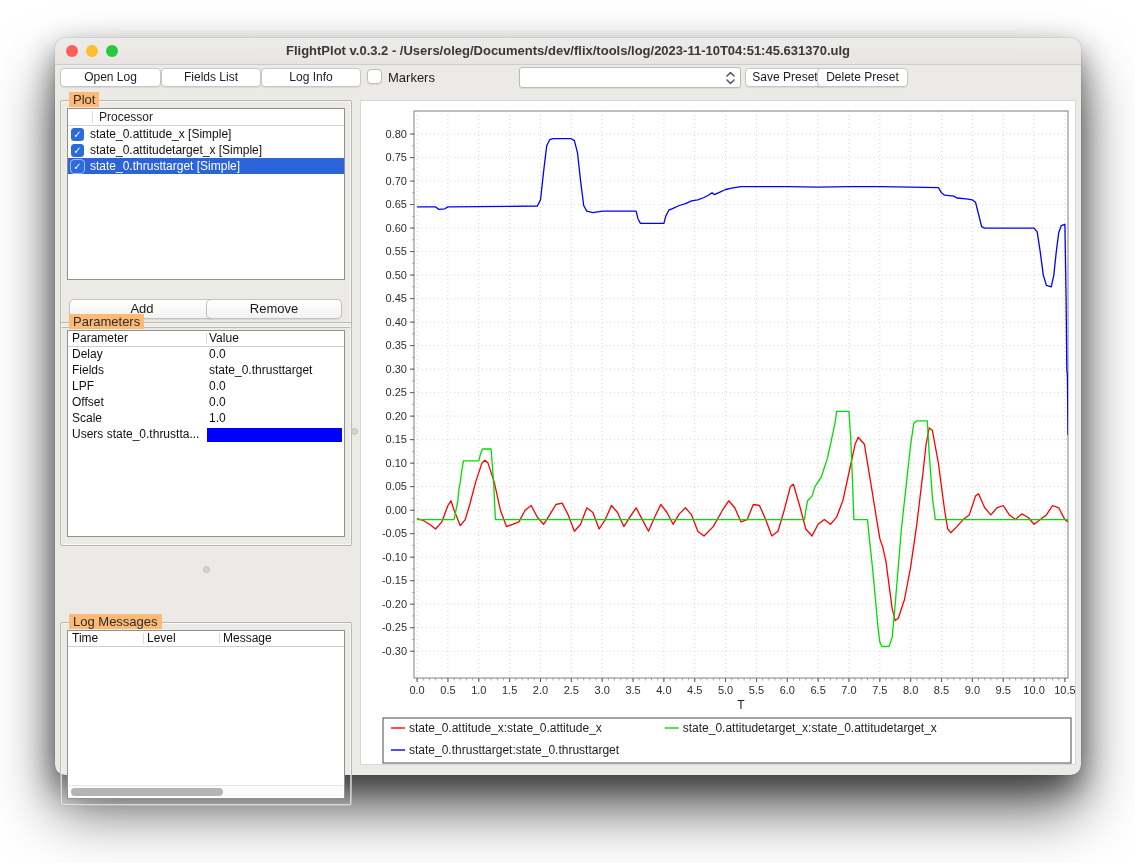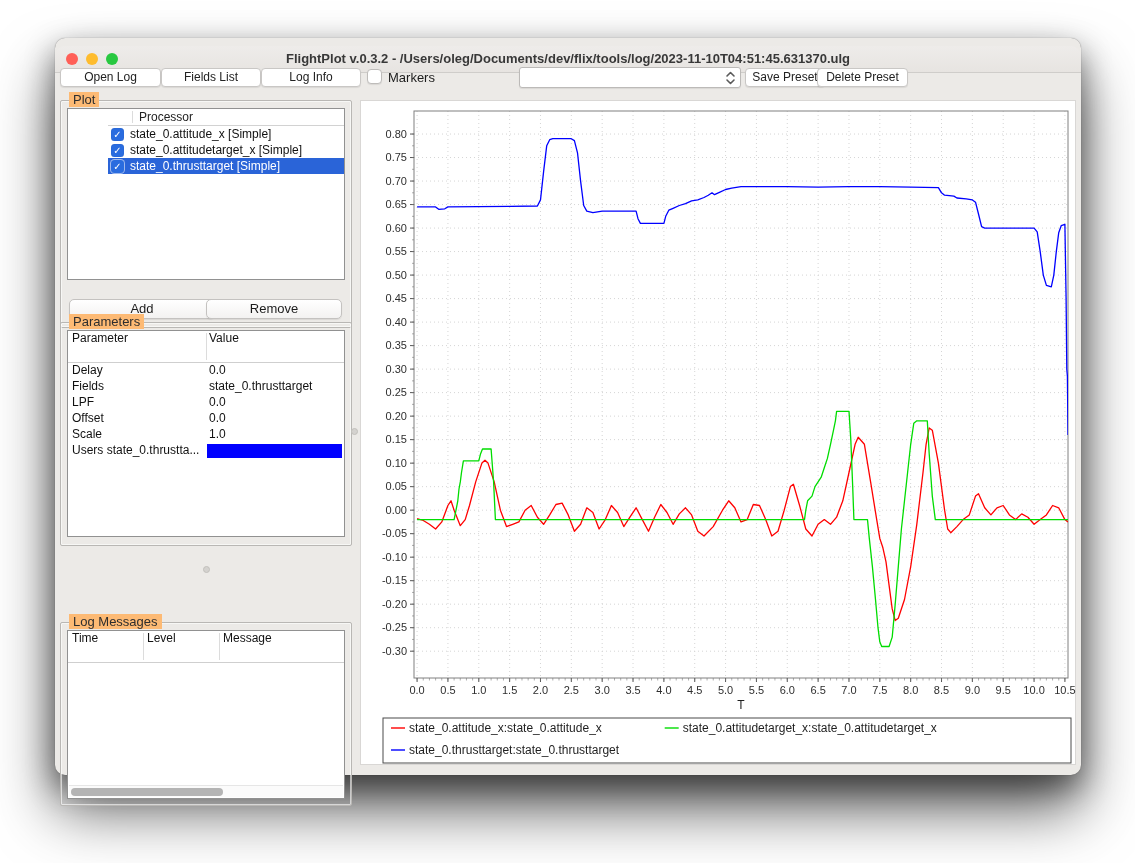--- a/index.html
+++ b/index.html
@@ -3,57 +3,57 @@
 <meta charset="utf-8">
 <style>
   * { margin:0; padding:0; box-sizing:border-box; }
   html,body { width:1135px; height:863px; background:#ffffff; font-family:"Liberation Sans",sans-serif; position:relative; overflow:hidden; }
 
   .window { position:absolute; left:55px; top:38px; width:1026px; height:737px;
             background:#eceae7; border-radius:10px;
             box-shadow:0 35px 60px rgba(0,0,0,.62), 0 12px 30px rgba(0,0,0,.45), 0 0 1px rgba(0,0,0,.5); }
 
   
-  .titlebar { height:27px; background:linear-gradient(#eeecea,#e7e4e1); border-bottom:1px solid #cfcdca; border-radius:10px 10px 0 0; position:relative;margin-top:8px; }
+  .titlebar { height:27px; background:linear-gradient(#eeecea,#e7e4e1); border-bottom:1px solid #cfcdca; border-radius:10px 10px 0 0; position:relative; }
   .title-text { text-align:center; font-weight:bold; font-size:13px; color:#383838; line-height:26px; white-space:nowrap; overflow:hidden; }
   .traffic { position:absolute; left:11px; top:7px; display:flex; gap:8px; }
   .light { width:12px; height:12px; border-radius:50%; }
 
   
   .tb-btn { position:absolute; top:30px; height:19px; background:#ffffff; border:1px solid #c9c7c5;
             font-size:12px; color:#222; text-align:center; line-height:17px; border-radius:4px;
             box-shadow:0 1px 1px rgba(0,0,0,.08); }
   .cb { position:absolute; width:15px; height:15px; background:#fff; border:1px solid #bebcba; border-radius:4px;
         box-shadow:0 1px 1px rgba(0,0,0,.08); }
   .tb-label { position:absolute; font-size:13px; color:#1c1c1c; }
   .combo { position:absolute; left:464px; top:29px; width:222px; height:21px; background:#fff;
            border:1px solid #bcbab8; border-radius:3px; box-shadow:0 1px 1px rgba(0,0,0,.08); }
   .combo .stepper { position:absolute; right:3px; top:2px; width:13px; height:16px; }
 
   
   .panel { position:absolute; left:5px; width:292px; border:1px solid #b9b7b4; border-radius:2px;
            box-shadow:inset 0 0 0 1px rgba(255,255,255,.6); }
   .panel-title { position:absolute; top:-9px; left:8px; background:#fdba74; padding:0 4px; font-size:13px; color:#2e2e2e; }
 
-  .list-box { position:absolute; left:6px; top:7px; right:6px; height:172px; background:#fff; border:1px solid #919191; overflow:hidden;padding-left:40px; }
+  .list-box { position:absolute; left:6px; top:7px; right:6px; height:172px; background:#fff; border:1px solid #919191; overflow:hidden; }
   .list-header { height:17px; border-bottom:1px solid #d2d2d2; font-size:12px; color:#222; line-height:16px; padding-left:31px; position:relative; background:#fff; }
   .list-header .col-div { position:absolute; left:24px; top:2px; bottom:2px; width:1px; background:#dcdcdc; }
   .lrow { height:16px; display:flex; align-items:center; font-size:12px; color:#111; padding-left:3px; white-space:nowrap; }
   .lrow.sel { background:#2a64d8; color:#fff; }
   .chk { width:13px; height:13px; border-radius:3.5px; background:#2a6cdf; color:#fff; font-size:10px; line-height:13px;
          text-align:center; margin-right:6px; flex:0 0 13px; box-shadow:inset 0 0 1px rgba(0,0,0,.2); }
   .lrow.sel .chk { box-shadow:0 0 0 1px rgba(255,255,255,.55); }
 
   .push-btn { position:absolute; height:20px; background:linear-gradient(#ffffff,#f3f2f1); border:1px solid #c4c2c0;
               border-radius:5px; font-size:13px; color:#1c1c1c; text-align:center; line-height:18px; box-shadow:0 1px 1px rgba(0,0,0,.08); }
 
   .split-dot { position:absolute; width:7px; height:7px; border-radius:50%; background:#d4d2cf; border:1px solid #c2c0bc; }
 
   .ptable { position:absolute; left:6px; top:7px; right:6px; bottom:8px; background:#fff; border:1px solid #919191; font-size:12px; color:#111; overflow:hidden; }
-  .thead { height:32px; border-bottom:1px solid #cfcfcf; position:relative; line-height:15px; }
+  .thead { height:16px; border-bottom:1px solid #cfcfcf; position:relative; line-height:15px; }
   .trow  { height:16px; line-height:15px; position:relative; white-space:nowrap; }
   .cell-a { position:absolute; left:4px; top:0; }
   .cell-b { position:absolute; left:141px; top:0; }
   .hdiv { position:absolute; top:2px; bottom:2px; width:1px; background:#dcdcdc; }
   .swatch { position:absolute; left:139px; right:2px; top:1px; height:14px; }
   .trunc { max-width:134px; overflow:hidden; text-overflow:ellipsis; }
 
   .hscroll { position:absolute; left:1px; right:1px; bottom:1px; height:12px; background:#fbfbfb; border-top:1px solid #e6e6e6; }
   .hthumb { position:absolute; left:2px; top:2px; width:152px; height:8px; border-radius:4px; background:#b4b4b4; }
 

